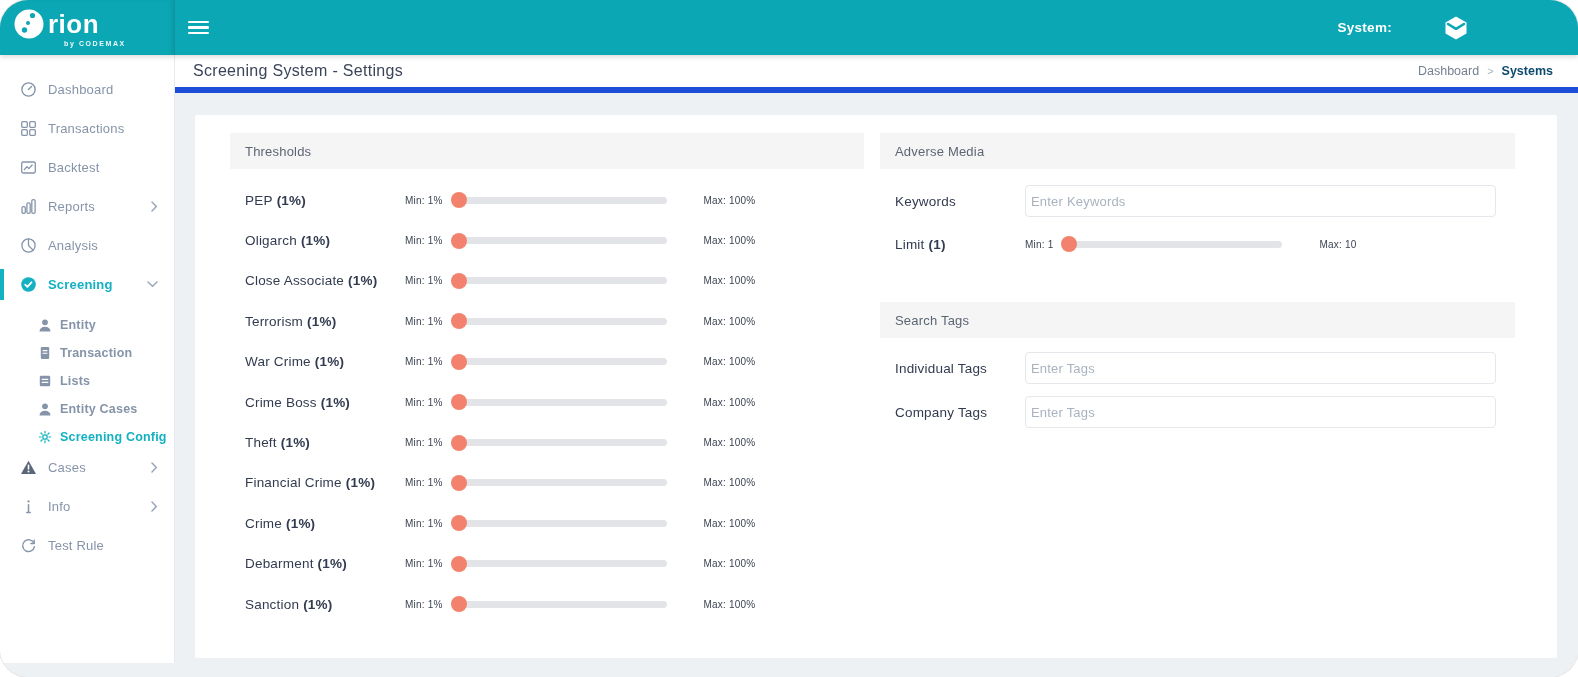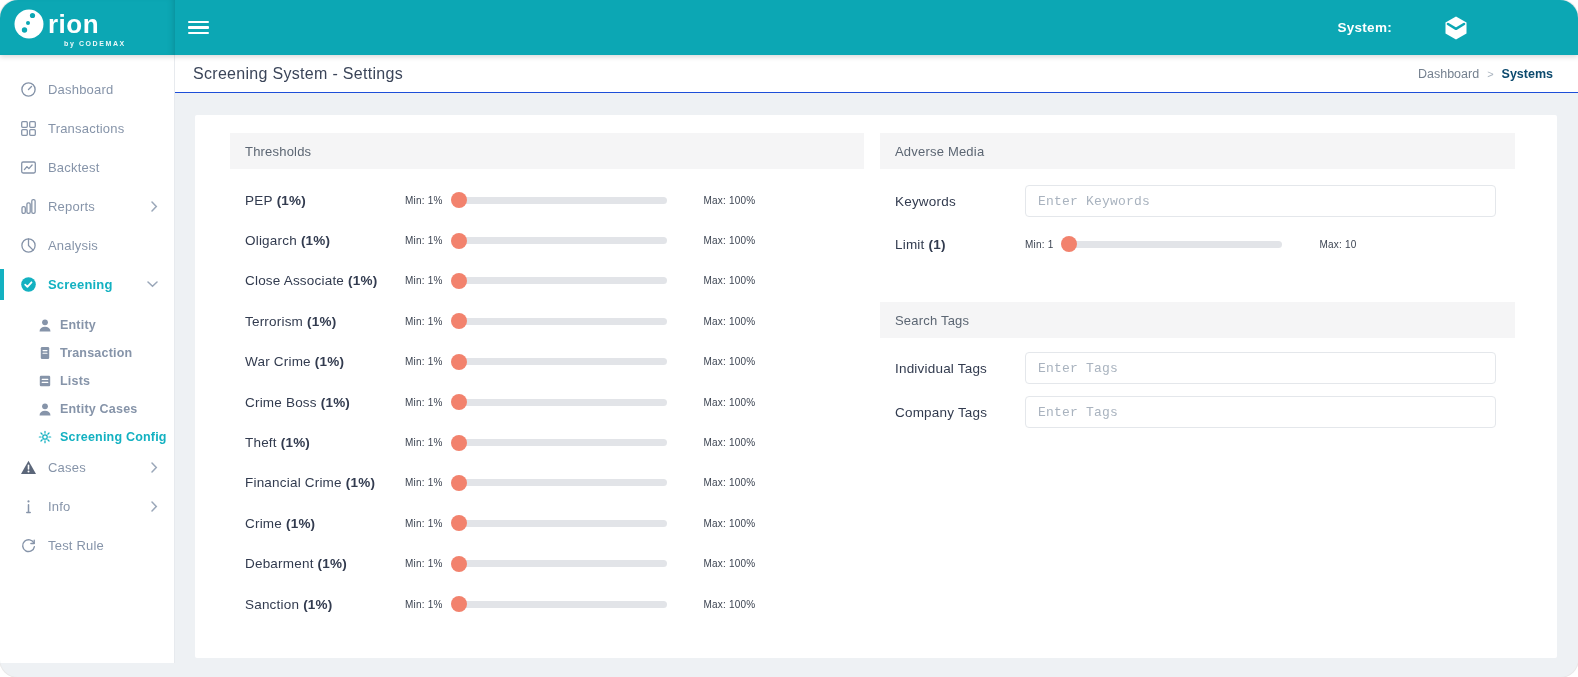--- a/index.html
+++ b/index.html
@@ -4,21 +4,21 @@
 <style>
   * { box-sizing: border-box; margin: 0; padding: 0; }
   body {
     background: #ffffff;
     font-family: "Liberation Sans", sans-serif;
     -webkit-font-smoothing: antialiased;
   }
   .app {
     position: relative;
     width: 1578px; height: 677px;
-    border-radius: 18px;
+    border-radius: 28px;
     overflow: hidden;
     background: #eef1f4;
     box-shadow: 0 0 0 1px #e8e8e8;
   }
 
   
   .topbar {
     height: 55px;
     background: #0ca7b4;
     display: flex;
@@ -85,21 +85,21 @@
   }
   .sub-item .icon { width: 14px; height: 14px; margin-right: 8px; flex: none; display: flex; align-items: center; }
   .sub-item.active { color: #13b1c1; }
 
   .main { flex: 1; display: flex; flex-direction: column; min-width: 0; background: #eef1f4; }
   .titlebar {
     height: 38px; flex: none;
     background: #fff;
     display: flex; align-items: center;
     padding: 0 25px 0 18px;
-    border-bottom: 1px solid #1d4ed8;
+    border-bottom: 6px solid #1d4ed8;
   }
   .page-title { font-size: 16px; color: #3b4559; letter-spacing: .3px; }
   .breadcrumb { margin-left: auto; display: flex; align-items: center; gap: 8px; font-size: 12.5px; }
   .bc-link { color: #75818f; cursor: pointer; }
   .bc-sep { color: #aab4bf; font-size: 11px; }
   .bc-current { color: #0c4a6e; font-weight: bold; cursor: pointer; text-align: right; }
 
   .card {
     background: #fff;
     margin: 22px 21px 0 20px;
@@ -145,23 +145,23 @@
 
   
   .f-row { display: flex; align-items: center; margin: 16px 19px 0 15px; }
   .f-row.tight { margin-top: 12px; }
   .f-row.slider-row { margin-top: 17px; height: 20px; }
   .f-label { width: 130px; flex: none; font-size: 13.5px; color: #323b4f; font-weight: 500; letter-spacing: .2px; }
   .f-label .pct { font-weight: bold; margin-left: 4px; }
   .f-input {
     flex: 1; height: 32px;
     border: 1px solid #e4e7eb; border-radius: 4px;
-    padding: 0 12px;
+    padding: 0 5px;
     font-size: 13px; color: #be185d;
-    font-family: Liberation Mono, monospace;
+    font-family: Liberation Sans, sans-serif;
     outline: none; background: #fff;
   }
   .f-input::placeholder { color: #a9b3bf; letter-spacing: .2px; }
 
   svg { display: block; }
 </style>
 </head>
 <body>
 
 <div class="app">

